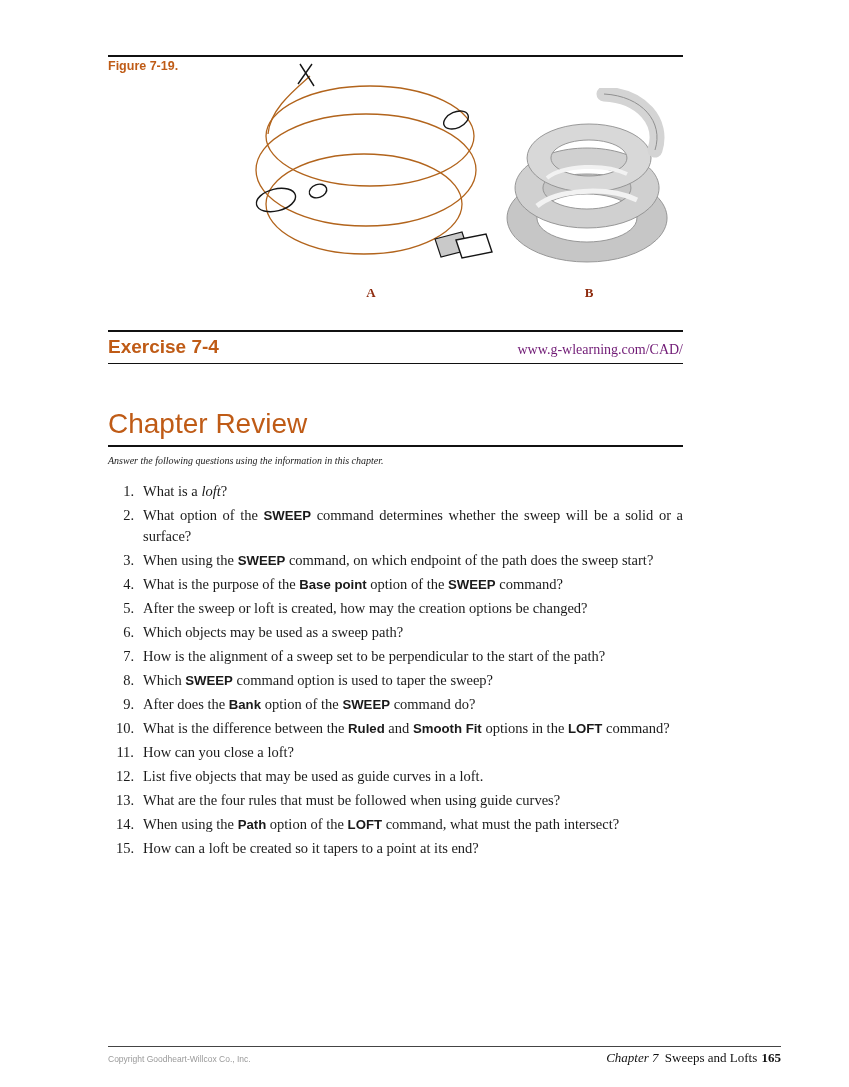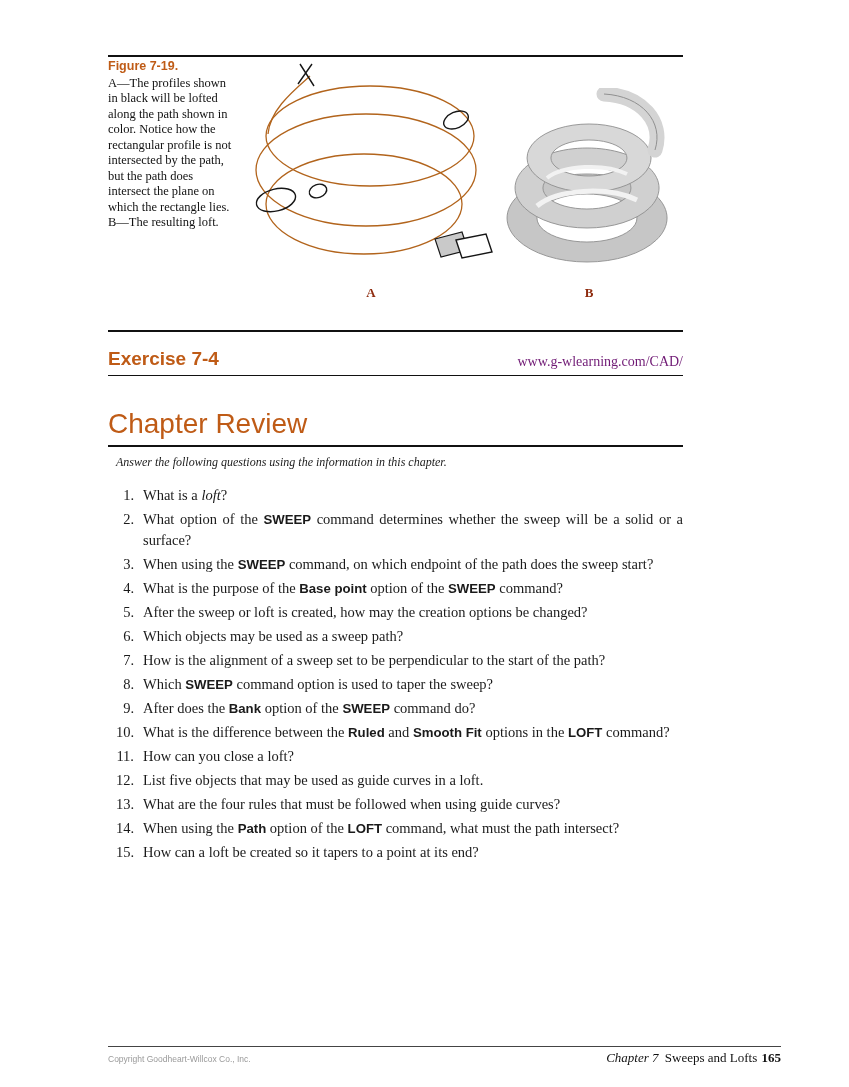--- a/index.html
+++ b/index.html
@@ -32,36 +32,36 @@
     font-family:"Liberation Serif", serif;
   }
   .fig-letter.a{left:360px;}
   .fig-letter.b{left:578px;}
   .spiral{stroke:var(--spiral);fill:none;stroke-width:1.3px;}
   .prof{stroke:#161616;fill:none;stroke-width:1.4px;}
 
   
   .exercise{position:absolute;left:108px;top:330px;width:575px;}
   .exercise .bar{height:1.5px;background:#111;}
-  .ex-row{display:flex;justify-content:space-between;align-items:flex-end;padding:16px 0 5px 0;}
+  .ex-row{display:flex;justify-content:space-between;align-items:flex-end;padding:4px 0 5px 0;}
   .ex-title{
     font-family:"Liberation Sans", sans-serif;font-weight:700;
     font-size:19px;color:var(--accent);margin:0;
   }
   .ex-url{font-size:14px;color:#701a75;}
   .ex-body{margin:10px 0 0 0;font-size:14.5px;}
 
   
   .review{position:absolute;left:108px;top:408px;width:575px;}
   .cr-title{
     font-family:"Liberation Sans", sans-serif;font-weight:400;
     font-size:28px;color:var(--accent);margin:0 0 5px 0;letter-spacing:0;
   }
   .review .bar{height:1.5px;background:#111;}
-  .cr-intro{font-style:italic;font-size:12px;margin:8px 0 0 8px;}
+  .cr-intro{font-style:italic;font-size:10px;margin:8px 0 0 0;}
   .q-list{margin-top:15px;}
   .q-row{display:flex;margin-bottom:2.5px;}
   .q-num{
     width:26px;flex:0 0 26px;text-align:right;margin-right:9px;
     font-size:14.5px;line-height:21.5px;
   }
   .q-text{
     flex:1;font-size:14.5px;line-height:21.5px;text-align:justify;
   }
   .q-text .cmd{
@@ -83,21 +83,20 @@
 </style>
 </head>
 <body>
 
 <div class="page">
 
   <div class="rule" style="left:108px;top:55px;width:575px;"></div>
 
   <div class="fig-caption">
     <span class="fig-label">Figure 7-19.</span>
-    <span class="fig-text">A—The profiles shown in black will be lofted along the path shown in color. Notice how the rectangular profile is not intersected by the path, but the path does intersect the plane on which the rectangle lies. B—The resulting loft.</span>
   </div>
 
   <div class="fig-a">
     <svg width="270" height="235" viewBox="0 0 270 235">
 
       <path class="spiral" d="M 78 18 C 60 34, 38 52, 36 76"></path>
       <ellipse class="spiral" cx="138" cy="78" rx="104" ry="50"></ellipse>
       <ellipse class="spiral" cx="134" cy="112" rx="110" ry="56"></ellipse>
       <ellipse class="spiral" cx="132" cy="146" rx="98" ry="50"></ellipse>
 

